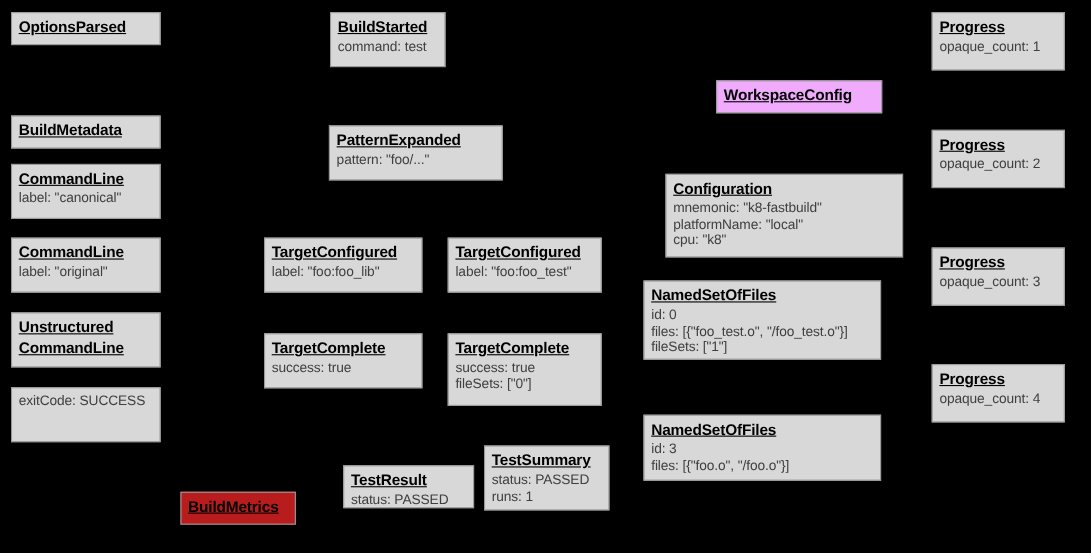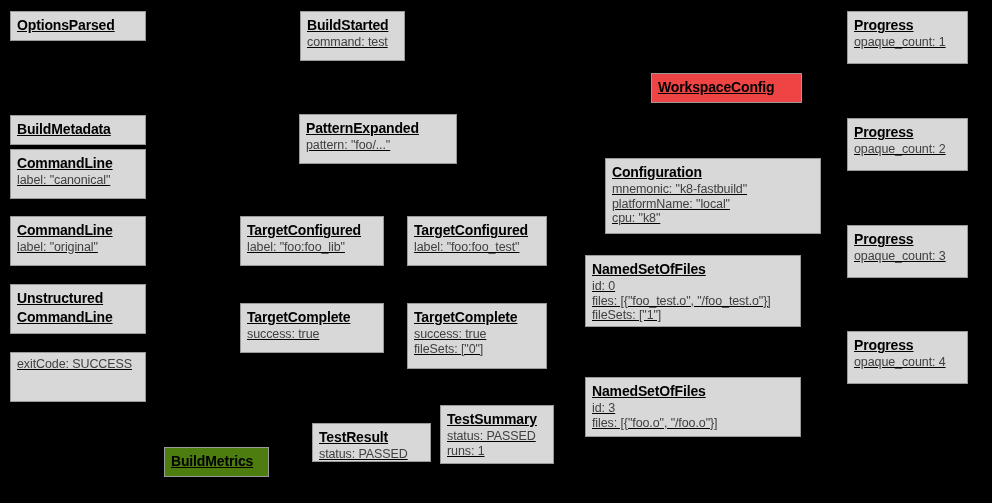--- a/index.html
+++ b/index.html
@@ -16,21 +16,20 @@
     overflow: hidden;
     font-family: "Liberation Sans", sans-serif;
   }
   .node {
     position: absolute;
     box-sizing: border-box;
     background: #d8d8d8;
     border: 1px solid #9a9a9a;
     padding: 4px 6px 5px 6px;
     line-height: 1.18;
-    text-decoration: underline;
   }
   .node-title {
     display: inline-block;
     font-size: 14px;
     font-weight: bold;
     color: #000000;
     text-decoration: underline;
     text-underline-offset: 1px;
     letter-spacing: -0.15px;
     white-space: pre;
@@ -47,38 +46,38 @@
     letter-spacing: -0.1px;
   }
 </style>
 </head>
 <body>
 
 <div id="canvas" style="width: 992px; height: 503px; background: rgb(0, 0, 0);">
     <div class="node" style="left: 10px; top: 11px; width: 136px; height: 30px; background: rgb(216, 216, 216); border-color: rgb(154, 154, 154);">
       <div class="node-title-wrap"><span class="node-title">OptionsParsed</span></div>
     </div>
-    <div class="node" style="left: 10px; top: 115px; width: 136px; height: 30px; background: rgb(216, 216, 216); border-color: rgb(154, 154, 154);">
+    <div class="node" style="left: 10px; top: 105px; width: 136px; height: 30px; background: rgb(216, 216, 216); border-color: rgb(154, 154, 154);">
       <div class="node-title-wrap"><span class="node-title">BuildMetadata</span></div>
     </div>
     <div class="node" style="left: 10px; top: 149px; width: 136px; height: 50px; background: rgb(216, 216, 216); border-color: rgb(154, 154, 154);">
       <div class="node-title-wrap"><span class="node-title">CommandLine</span></div>
       <span class="node-field">label: "canonical"</span>
     </div>
     <div class="node" style="left: 10px; top: 216px; width: 136px; height: 50px; background: rgb(216, 216, 216); border-color: rgb(154, 154, 154);">
       <div class="node-title-wrap"><span class="node-title">CommandLine</span></div>
       <span class="node-field">label: "original"</span>
     </div>
     <div class="node" style="left: 10px; top: 284px; width: 136px; height: 50px; background: rgb(216, 216, 216); border-color: rgb(154, 154, 154);">
       <div class="node-title-wrap"><span class="node-title">Unstructured</span><br><span class="node-title">CommandLine</span></div>
     </div>
     <div class="node" style="left: 10px; top: 352px; width: 136px; height: 50px; background: rgb(216, 216, 216); border-color: rgb(154, 154, 154);">
       <span class="node-field">exitCode: SUCCESS</span>
     </div>
-    <div class="node" style="left: 164px; top: 447px; width: 105px; height: 30px; background: #4d7c0f; border-color: rgb(154, 154, 154);">
+    <div class="node" style="left: 164px; top: 447px; width: 105px; height: 30px; background: #b91c1c; border-color: rgb(154, 154, 154);">
       <div class="node-title-wrap"><span class="node-title">BuildMetrics</span></div>
     </div>
     <div class="node" style="left: 300px; top: 11px; width: 105px; height: 50px; background: rgb(216, 216, 216); border-color: rgb(154, 154, 154);">
       <div class="node-title-wrap"><span class="node-title">BuildStarted</span></div>
       <span class="node-field">command: test</span>
     </div>
     <div class="node" style="left: 299px; top: 114px; width: 158px; height: 50px; background: rgb(216, 216, 216); border-color: rgb(154, 154, 154);">
       <div class="node-title-wrap"><span class="node-title">PatternExpanded</span></div>
       <span class="node-field">pattern: "foo/..."</span>
     </div>
@@ -101,21 +100,21 @@
     </div>
     <div class="node" style="left: 312px; top: 423px; width: 119px; height: 39px; background: rgb(216, 216, 216); border-color: rgb(154, 154, 154);">
       <div class="node-title-wrap"><span class="node-title">TestResult</span></div>
       <span class="node-field">status: PASSED</span>
     </div>
     <div class="node" style="left: 440px; top: 405px; width: 114px; height: 59px; background: rgb(216, 216, 216); border-color: rgb(154, 154, 154);">
       <div class="node-title-wrap"><span class="node-title">TestSummary</span></div>
       <span class="node-field">status: PASSED</span>
       <span class="node-field">runs: 1</span>
     </div>
-    <div class="node" style="left: 651px; top: 73px; width: 151px; height: 30px; background: #ef4444; border-color: rgb(154, 154, 154);">
+    <div class="node" style="left: 651px; top: 73px; width: 151px; height: 30px; background: #f0abfc; border-color: rgb(154, 154, 154);">
       <div class="node-title-wrap"><span class="node-title">WorkspaceConfig</span></div>
     </div>
     <div class="node" style="left: 585px; top: 158px; width: 216px; height: 76px; background: rgb(216, 216, 216); border-color: rgb(154, 154, 154); margin-left: 20px;">
       <div class="node-title-wrap"><span class="node-title">Configuration</span></div>
       <span class="node-field">mnemonic: "k8-fastbuild"</span>
       <span class="node-field">platformName: "local"</span>
       <span class="node-field">cpu: "k8"</span>
     </div>
     <div class="node" style="left: 585px; top: 255px; width: 216px; height: 72px; background: rgb(216, 216, 216); border-color: rgb(154, 154, 154);">
       <div class="node-title-wrap"><span class="node-title">NamedSetOfFiles</span></div>

